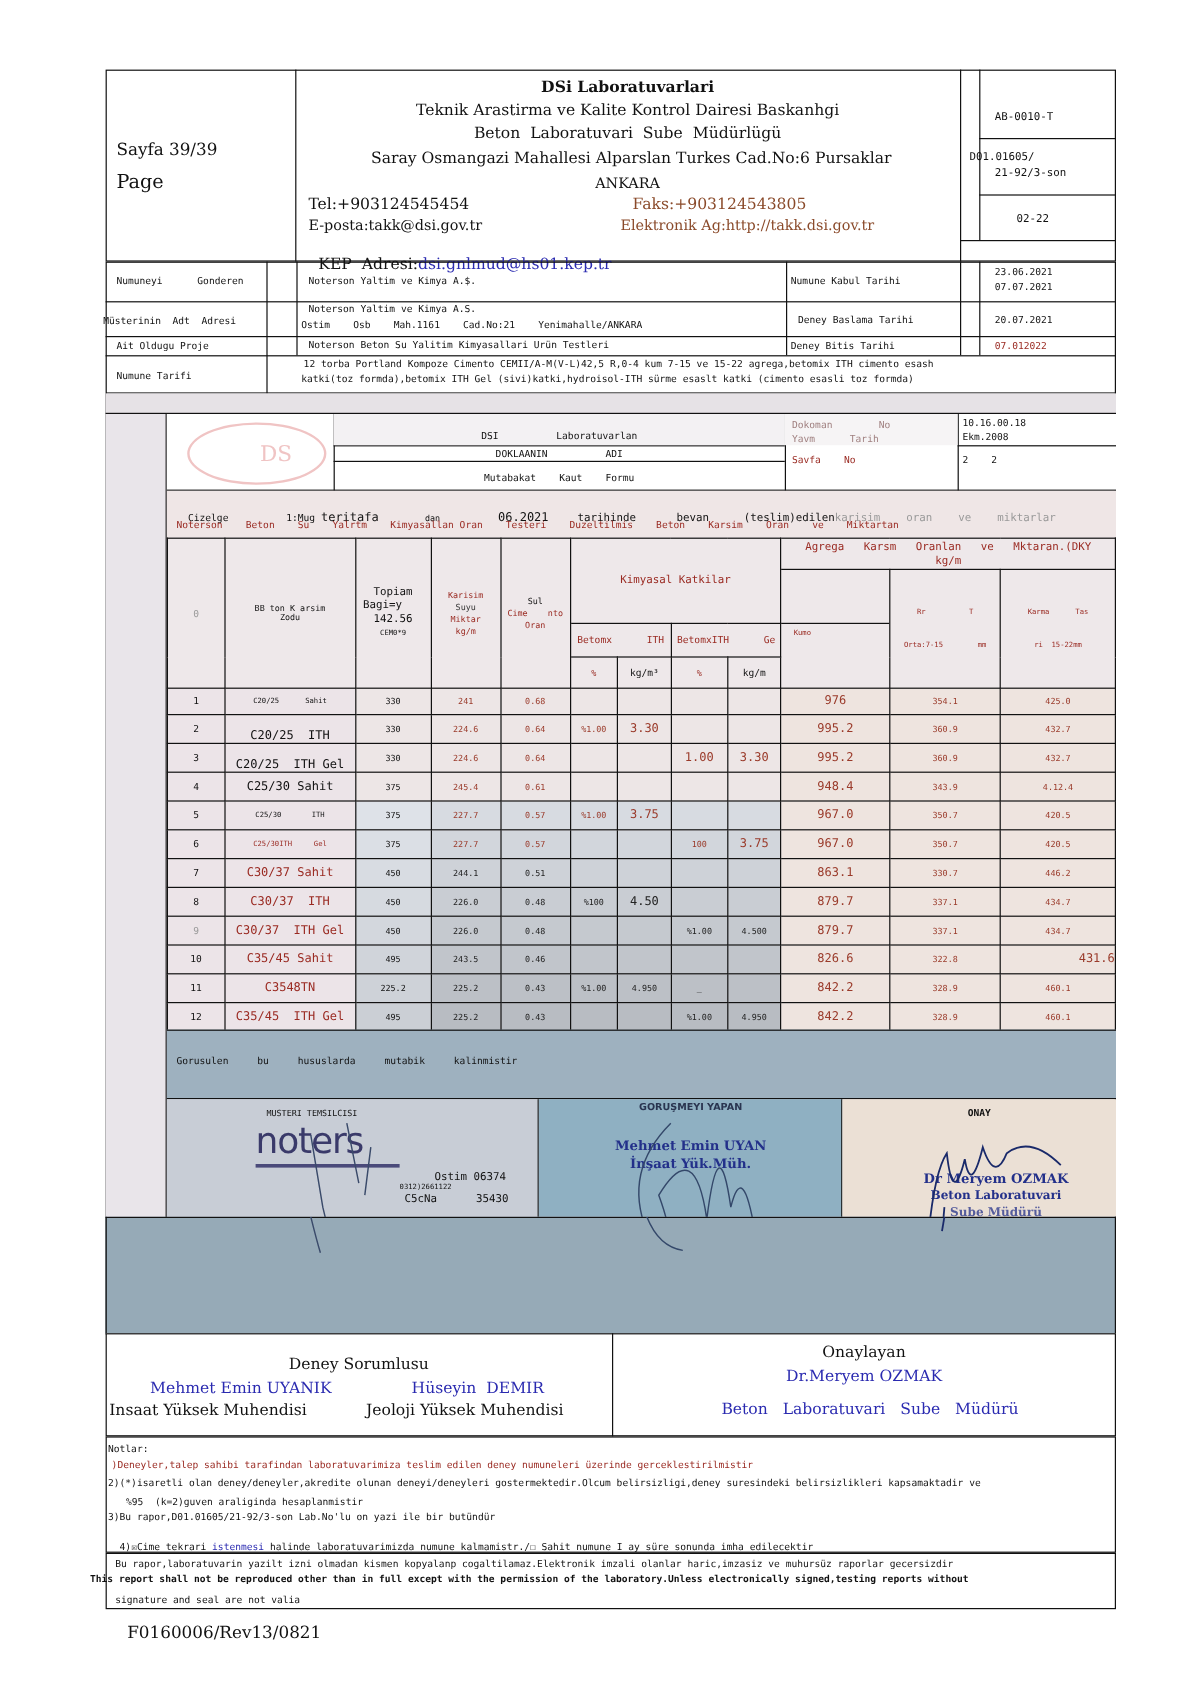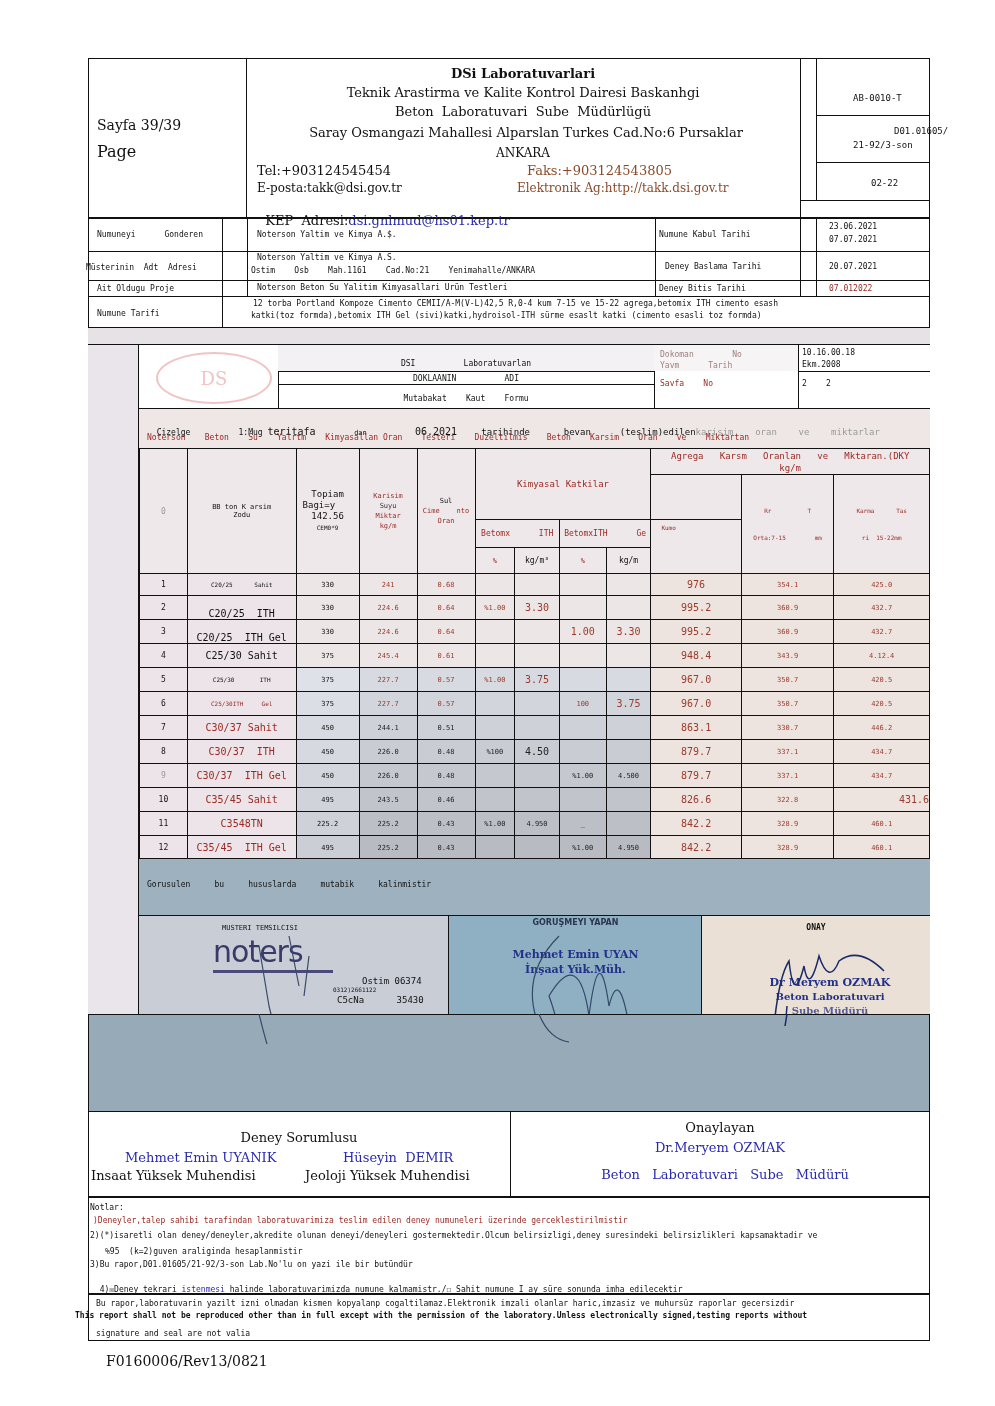--- a/index.html
+++ b/index.html
@@ -6,21 +6,21 @@
   body{width:995px;height:1406px;position:relative;font-family:"DejaVu Sans Mono","Liberation Mono",monospace;color:#111;overflow:hidden;}
   .abs{position:absolute;box-sizing:border-box;}
   .b{border:1px solid #111;}
   .serif{font-family:"DejaVu Serif","Liberation Serif",serif;}
   .red{color:#9a2a22;}
   .brown{color:#8a4a2a;}
   .blue{color:#2a2ab0;}
   .navy{color:#23308a;}
   .grey{color:#9a9a9a;}
   .tiny{font-size:8px;}
-  .sm{font-size:9px;margin-left:24px;}
+  .sm{font-size:9px;}
   .c{text-align:center;}
   table.grid{border-collapse:collapse;position:absolute;}
   table.grid td{border:1px solid #111;padding:0;text-align:center;vertical-align:middle;font-size:8px;}
   .hline{position:absolute;height:0;border-top:1px solid #111;}
   .vline{position:absolute;width:0;border-left:1px solid #111;}
 </style>
 </head>
 <body>
 
 <div class="abs b" style="left:88px;top:58px;width:842px;height:160px;"></div>
@@ -41,21 +41,21 @@
 <div class="abs c serif" style="left:246px;top:146px;width:554px;font-size:12px;">ANKARA</div>
 <div class="abs serif" style="left:257px;top:163px;font-size:13px;">Tel:+903124545454</div>
 <div class="abs serif brown" style="left:527px;top:163px;font-size:13px;">Faks:+903124543805</div>
 <div class="abs serif" style="left:257px;top:181px;font-size:12px;">E-posta:takk@dsi.gov.tr</div>
 <div class="abs serif brown" style="left:517px;top:181px;font-size:12px;white-space:nowrap;">Elektronik Ag:http://takk.dsi.gov.tr</div>
 <div class="abs serif" style="left:257px;top:198px;font-size:13px;white-space:pre;">
   <span>KEP  Adresi:</span><span class="blue">dsi.gnlmud@hs01.kep.tr</span>
 </div>
 
 <div class="abs sm" style="left:829px;top:93px;">AB-0010-T</div>
-<div class="abs sm" style="left:870px;top:126px;">D01.01605/</div>
+<div class="abs sm" style="left:808px;top:126px;">D01.01605/</div>
 <div class="abs sm" style="left:829px;top:140px;">21-92/3-son</div>
 <div class="abs sm" style="left:847px;top:178px;">02-22</div>
 
 <div class="abs b" style="left:88px;top:218px;width:842px;height:110px;"></div>
 <div class="hline" style="left:88px;top:251px;width:842px;"></div>
 <div class="hline" style="left:88px;top:280px;width:842px;"></div>
 <div class="hline" style="left:88px;top:296px;width:842px;"></div>
 <div class="vline" style="left:222px;top:218px;height:110px;"></div>
 <div class="vline" style="left:247px;top:218px;height:78px;"></div>
 <div class="vline" style="left:655px;top:218px;height:78px;"></div>
@@ -91,21 +91,21 @@
 <div class="vline" style="left:278px;top:345px;height:64px;"></div>
 <div class="vline" style="left:654px;top:345px;height:64px;"></div>
 <div class="vline" style="left:798px;top:345px;height:64px;"></div>
 <div class="hline" style="left:278px;top:371px;width:376px;"></div>
 <div class="hline" style="left:278px;top:384px;width:376px;"></div>
 <div class="hline" style="left:798px;top:371px;width:132px;"></div>
 <div class="abs" style="left:278px;top:345px;width:376px;height:26px;background:#f3f1f3;"></div>
 <div class="abs" style="left:654px;top:345px;width:144px;height:26px;background:#f6f4f5;"></div>
 
 <div class="abs" style="left:156px;top:352px;width:116px;height:52px;border:2px solid #f0c4c4;border-radius:50%;">
-  <div class="abs c serif" style="left:0;top:14px;width:100%;font-size:18px;color:#f0c4c4;">DS</div>
+  <div class="abs c serif" style="left:16px;top:14px;width:100%;font-size:18px;color:#f0c4c4;">DS</div>
 </div>
 
 <div class="abs tiny c" style="left:278px;top:359px;width:376px;white-space:pre;">DSI          Laboratuvarlan</div>
 <div class="abs tiny c" style="left:278px;top:374px;width:376px;white-space:pre;">DOKLAANIN          ADI</div>
 <div class="abs tiny c" style="left:278px;top:394px;width:376px;white-space:pre;">Mutabakat    Kaut    Formu</div>
 <div class="abs tiny grey" style="left:660px;top:350px;white-space:pre;color:#a08080;">Dokoman        No</div>
 <div class="abs tiny grey" style="left:660px;top:361px;white-space:pre;color:#a08080;">Yavm      Tarih</div>
 <div class="abs tiny" style="left:802px;top:348px;">10.16.00.18</div>
 <div class="abs tiny" style="left:802px;top:360px;">Ekm.2008</div>
 <div class="abs tiny red" style="left:660px;top:379px;white-space:pre;">Savfa    No</div>
@@ -405,21 +405,21 @@
 <div class="abs c serif blue" style="left:510px;top:1140px;width:420px;font-size:13px;">Dr.Meryem OZMAK</div>
 <div class="abs c serif blue" style="left:515px;top:1167px;width:420px;font-size:13px;white-space:pre;">Beton   Laboratuvari   Sube   Müdürü</div>
 
 <div class="abs b" style="left:88px;top:1197px;width:842px;height:97px;"></div>
 <div class="abs" style="left:90px;top:1203px;font-size:8px;">Notlar:</div>
 <div class="abs red" style="left:93px;top:1216px;font-size:8px;white-space:nowrap;">)Deneyler,talep sahibi tarafindan laboratuvarimiza teslim edilen deney numuneleri üzerinde gerceklestirilmistir</div>
 <div class="abs" style="left:90px;top:1231px;font-size:8px;white-space:nowrap;">2)(*)isaretli olan deney/deneyler,akredite olunan deneyi/deneyleri gostermektedir.Olcum belirsizligi,deney suresindeki belirsizlikleri kapsamaktadir ve</div>
 <div class="abs" style="left:105px;top:1247px;font-size:8px;white-space:pre;">%95  (k=2)guven araliginda hesaplanmistir</div>
 <div class="abs" style="left:90px;top:1260px;font-size:8px;white-space:nowrap;">3)Bu rapor,D01.01605/21-92/3-son Lab.No'lu on yazi ile bir butündür</div>
 <div class="abs" style="left:90px;top:1276px;font-size:8px;white-space:pre;">
-  <span>4)</span><span>☒</span><span>Deney tekrari </span><span class="blue">istenmesi</span><span> halinde laboratuvarimizda numune kalmamistr./</span><span>☐</span><span> Sahit numune I ay süre sonunda imha edilecektir</span>
+  <span>4)</span><span>☒</span><span>Cime tekrari </span><span class="blue">istenmesi</span><span> halinde laboratuvarimizda numune kalmamistr./</span><span>☐</span><span> Sahit numune I ay süre sonunda imha edilecektir</span>
 </div>
 
 <div class="abs b" style="left:88px;top:1294px;width:842px;height:47px;"></div>
 <div class="abs" style="left:96px;top:1299px;font-size:8px;white-space:nowrap;">Bu rapor,laboratuvarin yazilt izni olmadan kismen kopyalanp cogaltilamaz.Elektronik imzali olanlar haric,imzasiz ve muhursüz raporlar gecersizdir</div>
 <div class="abs" style="left:75px;top:1311px;font-size:8px;white-space:nowrap;font-weight:bold;">This report shall not be reproduced other than in full except with the permission of the laboratory.Unless electronically signed,testing reports without</div>
 <div class="abs" style="left:96px;top:1329px;font-size:8px;white-space:nowrap;">signature and seal are not valia</div>
 
 <div class="abs serif" style="left:106px;top:1353px;font-size:14px;">F0160006/Rev13/0821</div>
 
 </body></html>

